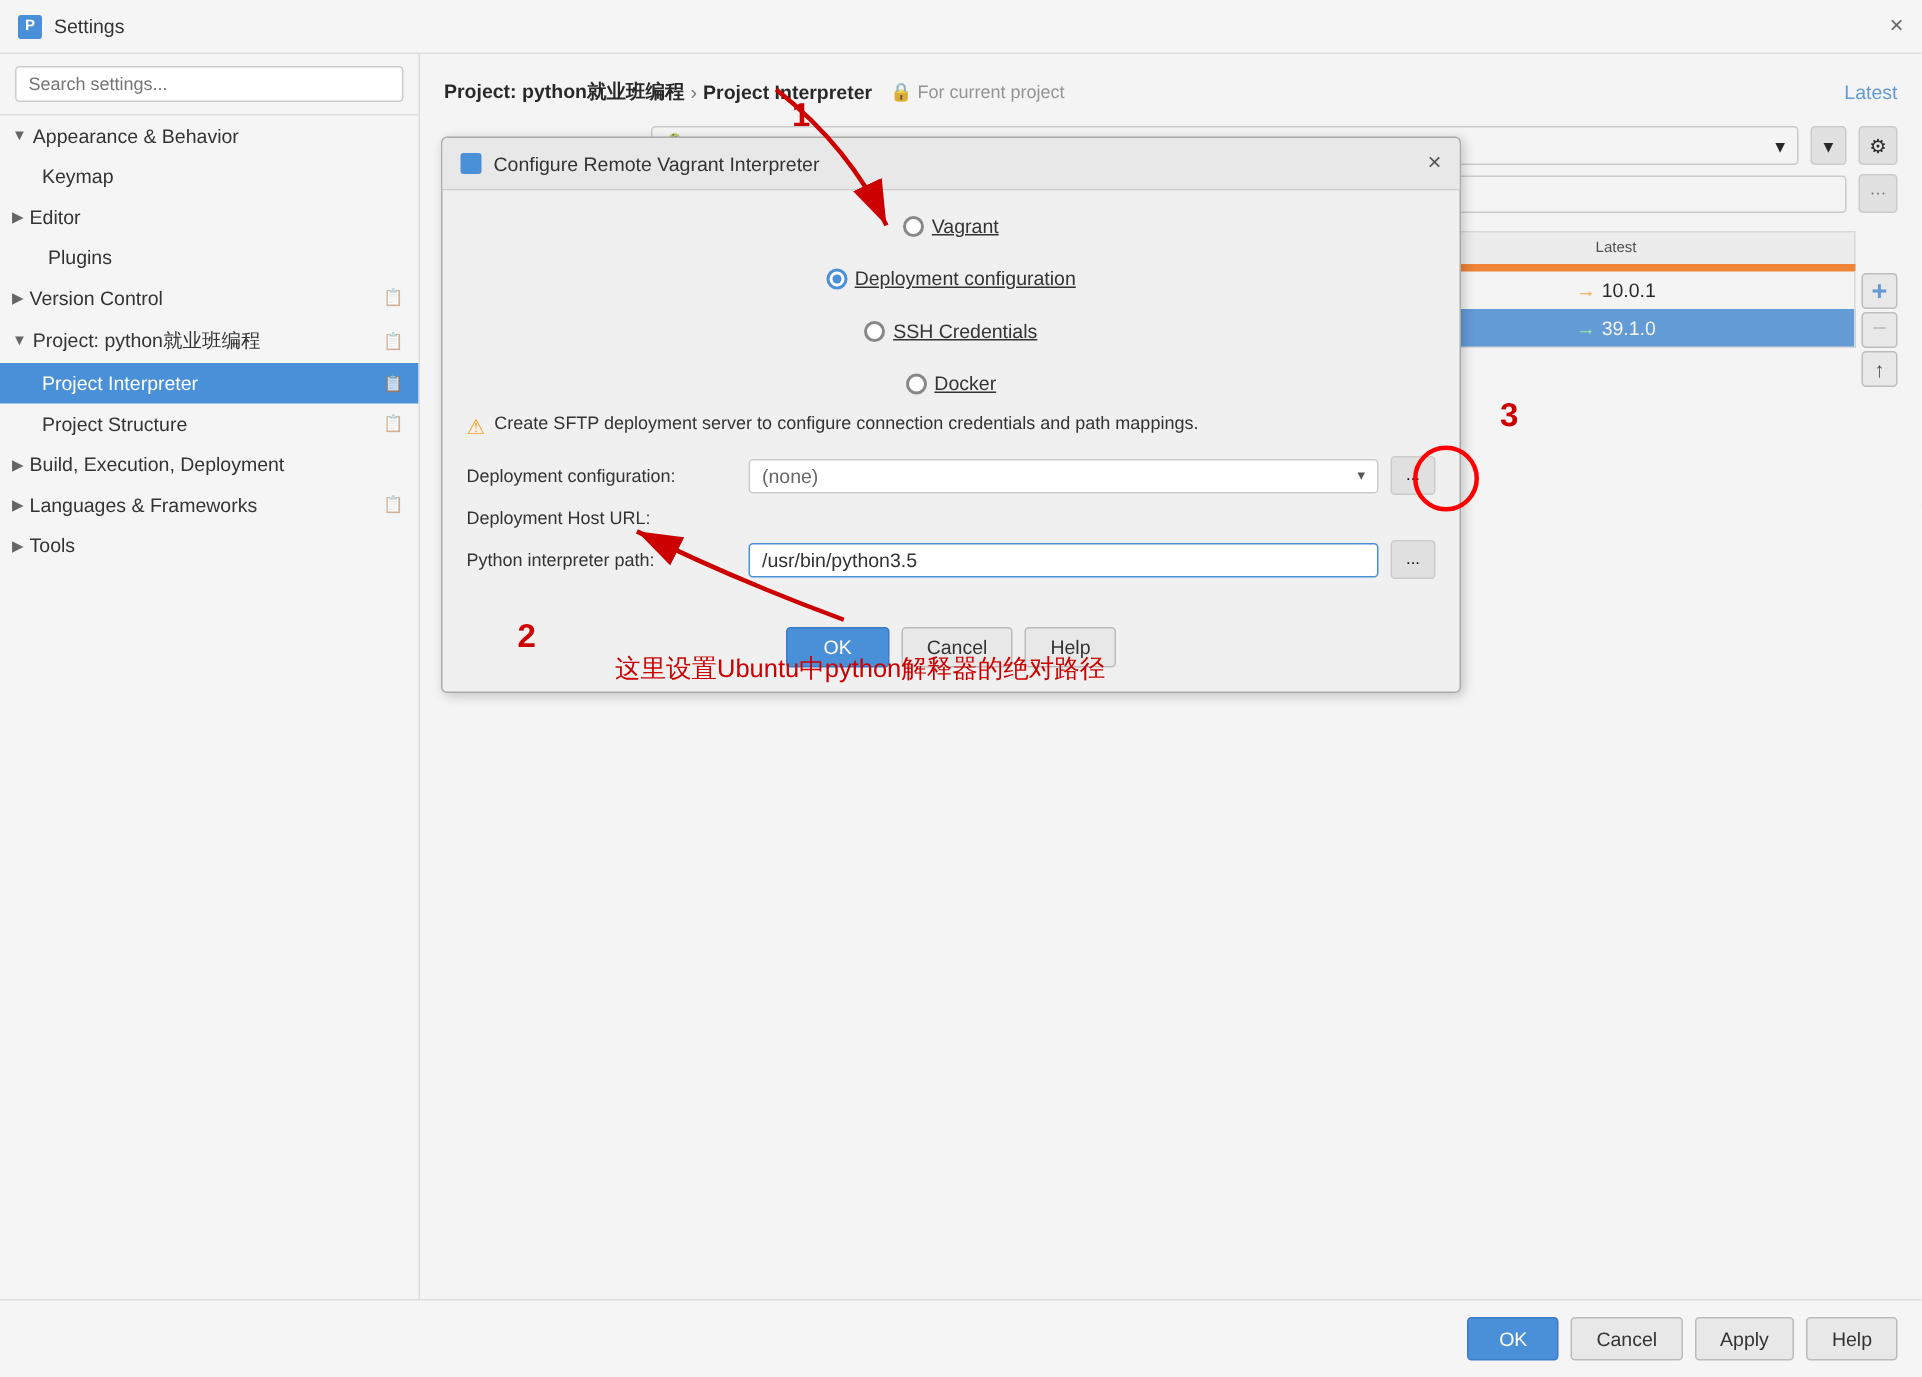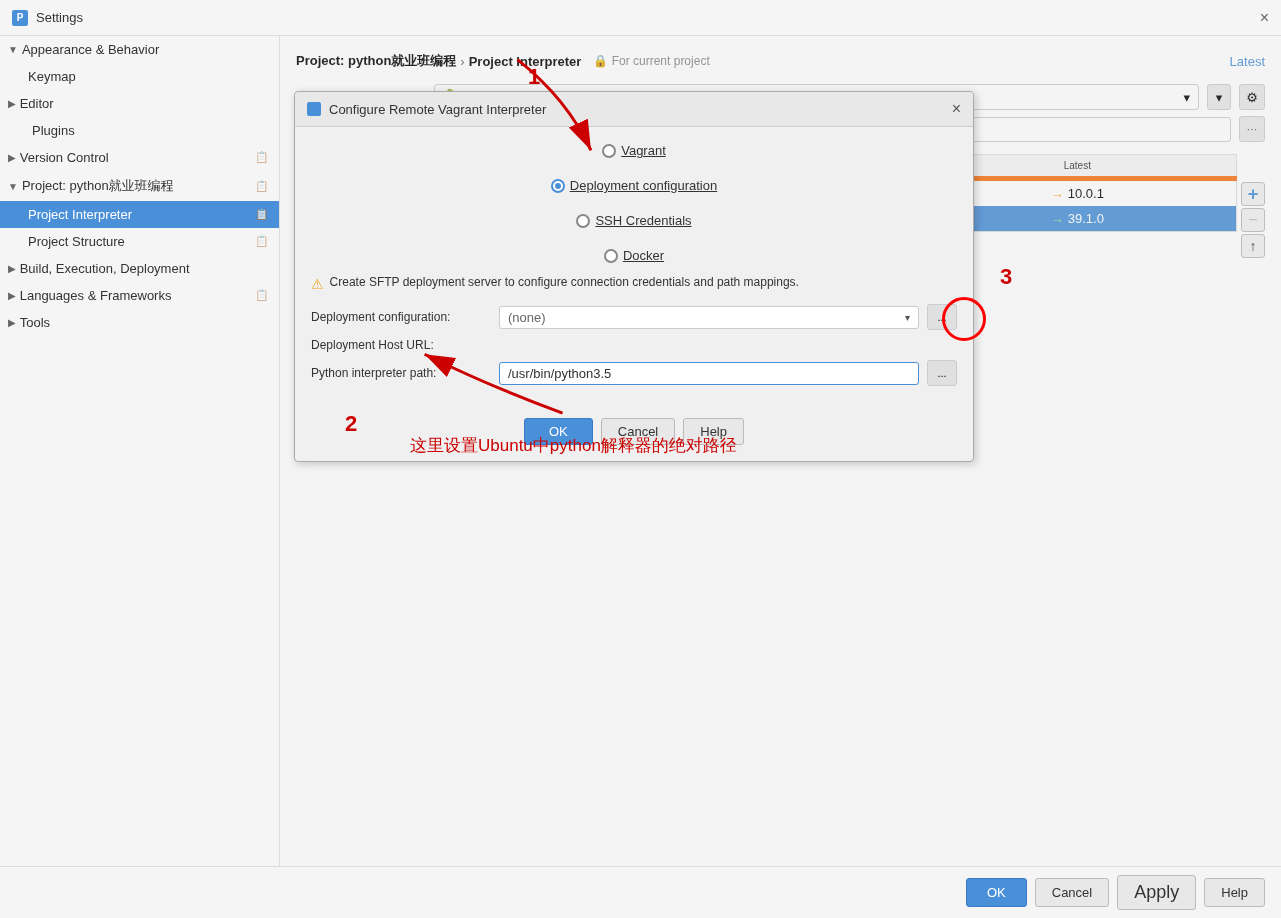--- a/index.html
+++ b/index.html
@@ -96,39 +96,42 @@
     
     .dialog-footer { display: flex; justify-content: center; gap: 8px; padding: 8px 16px 16px; }
     .btn-ok { background: #4a90d9; color: white; border: 1px solid #3a7bc8; border-radius: 3px; padding: 5px 24px; font-size: 13px; cursor: pointer; }
     .btn-cancel { background: #e8e8e8; color: #333; border: 1px solid #bbb; border-radius: 3px; padding: 5px 16px; font-size: 13px; cursor: pointer; }
     .btn-help { background: #e8e8e8; color: #333; border: 1px solid #bbb; border-radius: 3px; padding: 5px 16px; font-size: 13px; cursor: pointer; }
 
     
     .bottom-bar { background: #f5f5f5; border-top: 1px solid #ddd; padding: 10px 16px; display: flex; justify-content: flex-end; gap: 8px; height: 52px; align-items: center; }
     .btn-bottom-ok { background: #4a90d9; color: white; border: 1px solid #3a7bc8; border-radius: 3px; padding: 6px 20px; font-size: 13px; cursor: pointer; }
     .btn-bottom-cancel { background: #e8e8e8; color: #333; border: 1px solid #bbb; border-radius: 3px; padding: 6px 16px; font-size: 13px; cursor: pointer; }
-    .btn-bottom-apply { background: #e8e8e8; color: #333; border: 1px solid #bbb; border-radius: 3px; padding: 6px 16px; font-size: 18px; cursor: pointer; }
+    .btn-bottom-apply { background: #e8e8e8; color: #333; border: 1px solid #bbb; border-radius: 3px; padding: 6px 16px; font-size: 13px; cursor: pointer; }
     .btn-bottom-help { background: #e8e8e8; color: #333; border: 1px solid #bbb; border-radius: 3px; padding: 6px 16px; font-size: 13px; cursor: pointer; }
 
     .host-url-value { font-size: 13px; color: #333; padding: 3px 0; }
   </style>
 </head>
 <body>
 
 <div class="title-bar">
   <div class="title-bar-left">
     <div class="title-bar-icon">P</div>
     <span class="title-bar-title">Settings</span>
   </div>
   <span class="title-bar-close">×</span>
 </div>
 
 <div class="main-layout">
 
   <div class="sidebar">
+    <div class="sidebar-search">
+      <input type="text" placeholder="Search settings..." style="">
+    </div>
 
     <div class="sidebar-section">
       <span class="chevron">▼</span>
       <span>Appearance &amp; Behavior</span>
     </div>
     <div class="sidebar-item indent1">
       <span>Keymap</span>
     </div>
     <div class="sidebar-section">
       <span class="chevron">▶</span>

